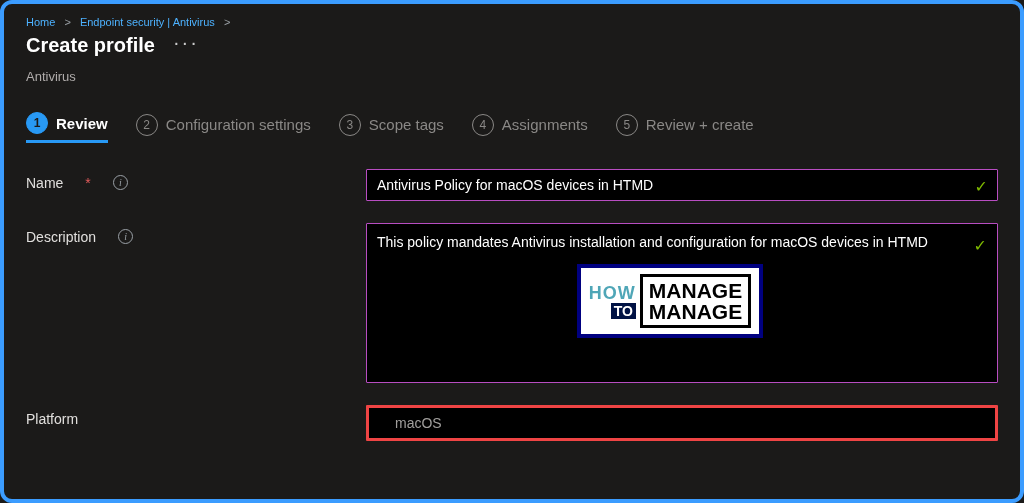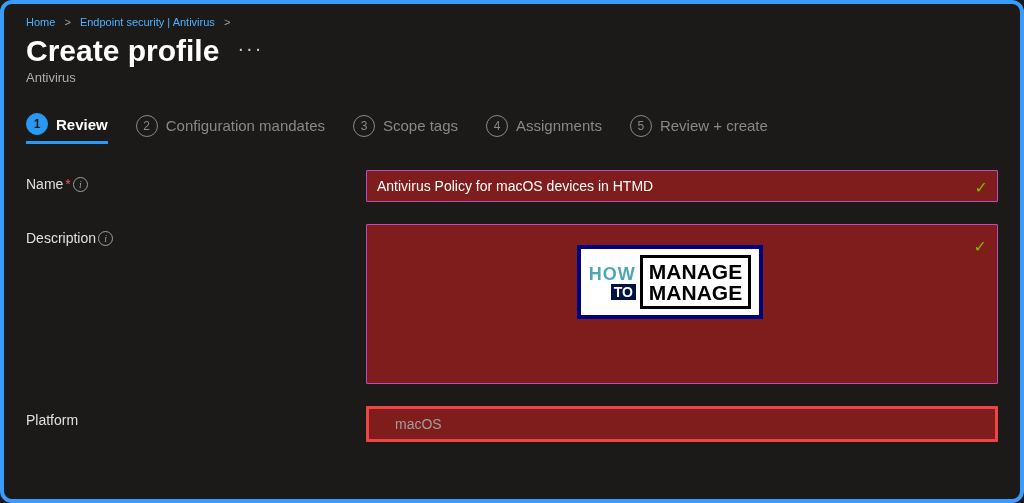--- a/index.html
+++ b/index.html
@@ -20,29 +20,29 @@
       margin-bottom: 6px;
     }
     .breadcrumb .crumb { color: #4db2ff; cursor: pointer; }
     .breadcrumb .sep { color: #9aa0a6; margin: 0 6px; }
     .title-row {
       display: flex;
       align-items: center;
       gap: 18px;
     }
     .page-title {
-      font-size: 30px;
+      font-size: 20px;
       font-weight: 600;
       color: #fff;
     }
     .more-icon { color: #ccc; font-size: 20px; letter-spacing: 2px; cursor: pointer; position: relative; top: -3px; }
     .subtitle {
       font-size: 13px;
       color: #b0acab;
-      margin-top: 2px;
+      margin-top: 12px;
       margin-bottom: 28px;
     }
 
     .tabs {
       display: flex;
       gap: 28px;
       align-items: center;
       border-bottom: 0;
       margin-bottom: 26px;
     }
@@ -79,22 +79,22 @@
     }
 
     .form-row {
       display: flex;
       align-items: flex-start;
       margin-bottom: 22px;
     }
     .label-col {
       width: 340px;
       display: flex;
-      align-items: flex-end;
-      gap: 2px;
+      align-items: flex-start;
+      gap: 22px;
       font-size: 14px;
       color: #e1dfdd;
       padding-top: 6px;
     }
     .req { color: #e35b5b; }
     .info-icon {
       width: 15px;
       height: 15px;
       border: 1px solid #9aa0a6;
       border-radius: 50%;
@@ -106,21 +106,21 @@
       font-style: italic;
       font-family: Georgia, serif;
       cursor: default;
     }
     .field-col {
       flex: 1;
       position: relative;
     }
     .field {
       width: 100%;
-      background: #7f1d1d;
+      background: #000000;
       border: 1px solid #b84dc1;
       color: #fff;
       font-size: 14px;
       padding: 7px 34px 7px 10px;
       border-radius: 1px;
     }
     .field.desc {
       min-height: 160px;
       padding: 8px 34px 8px 10px;
       line-height: 1.45;
@@ -179,21 +179,21 @@
 </div>
 <div class="subtitle">Antivirus</div>
 
 <div class="tabs">
   <div class="tab active">
     <span class="step-circle">1</span>
     <span>Review</span>
   </div>
   <div class="tab">
     <span class="step-circle">2</span>
-    <span>Configuration mandates</span>
+    <span>Configuration settings</span>
   </div>
   <div class="tab">
     <span class="step-circle">3</span>
     <span>Scope tags</span>
   </div>
   <div class="tab">
     <span class="step-circle">4</span>
     <span>Assignments</span>
   </div>
   <div class="tab">
@@ -214,20 +214,21 @@
   </div>
 </div>
 
 <div class="form-row">
   <div class="label-col">
     <span>Description</span>
     <span class="info-icon">i</span>
   </div>
   <div class="field-col">
     <div class="field desc">
+      <span>This policy mandates Antivirus installation and configuration for macOS devices in HTMD</span>
       <span class="check-icon">✓</span>
       <div style="text-align:center;">
         <div class="logo-box">
           <span class="logo-left">
             <span class="logo-how">HOW</span>
             <span class="logo-to">TO</span>
           </span>
           <span class="logo-right">
             <span>MANAGE</span><br>
             <span>MANAGE</span>

